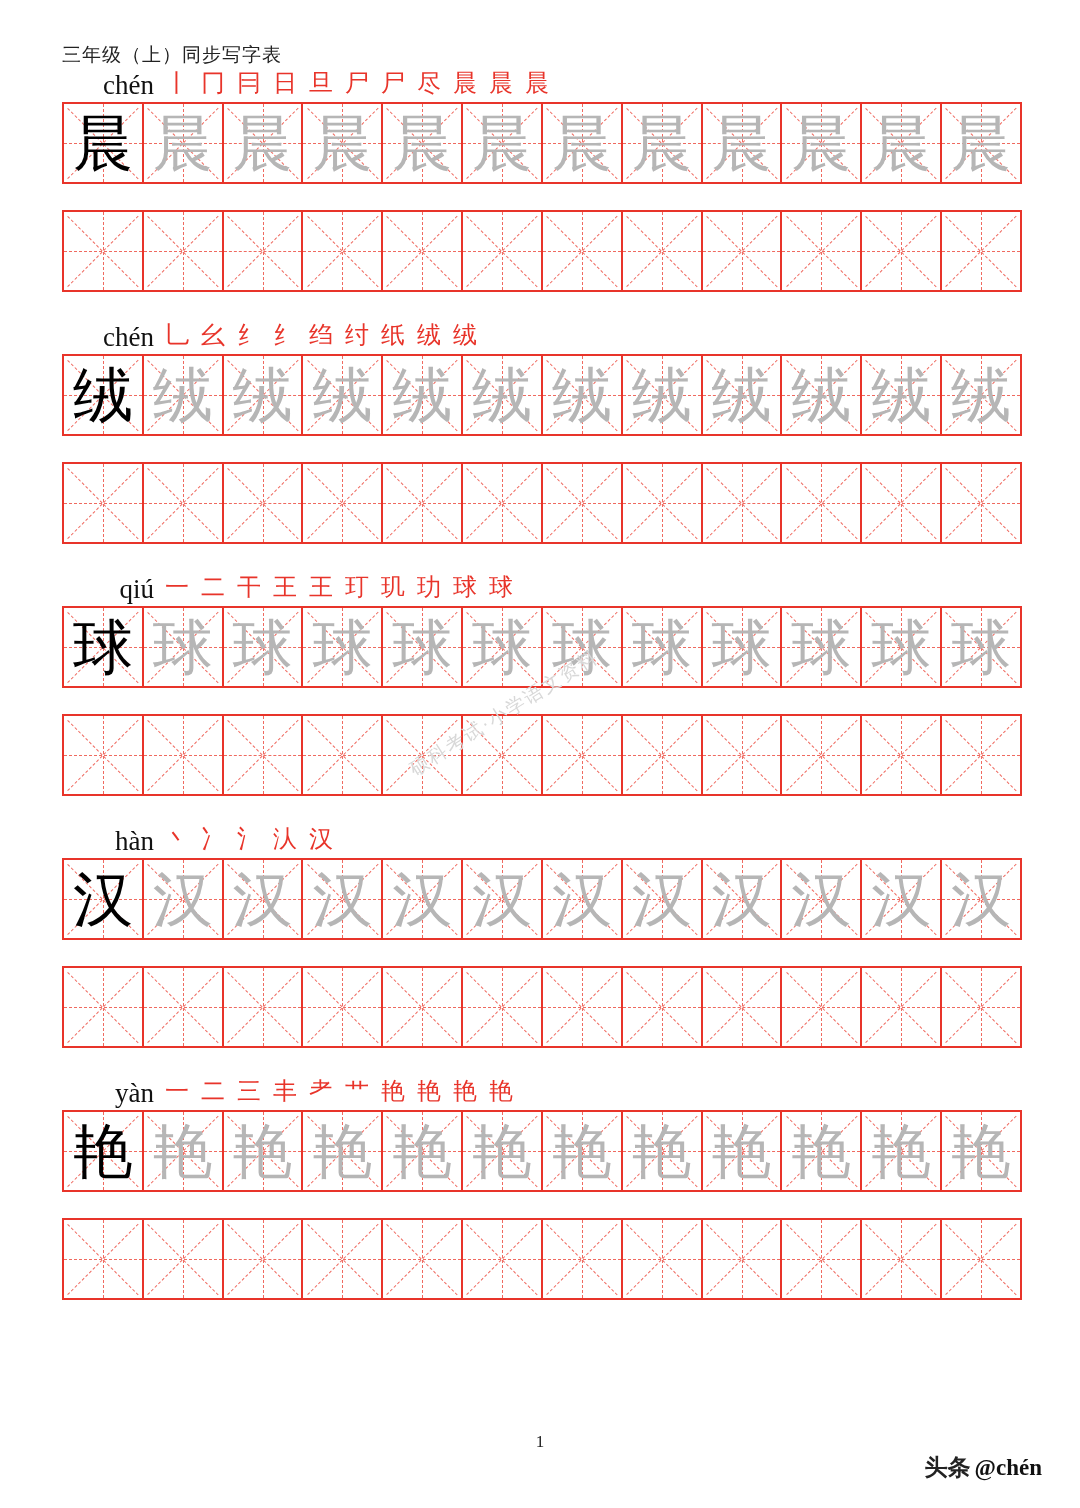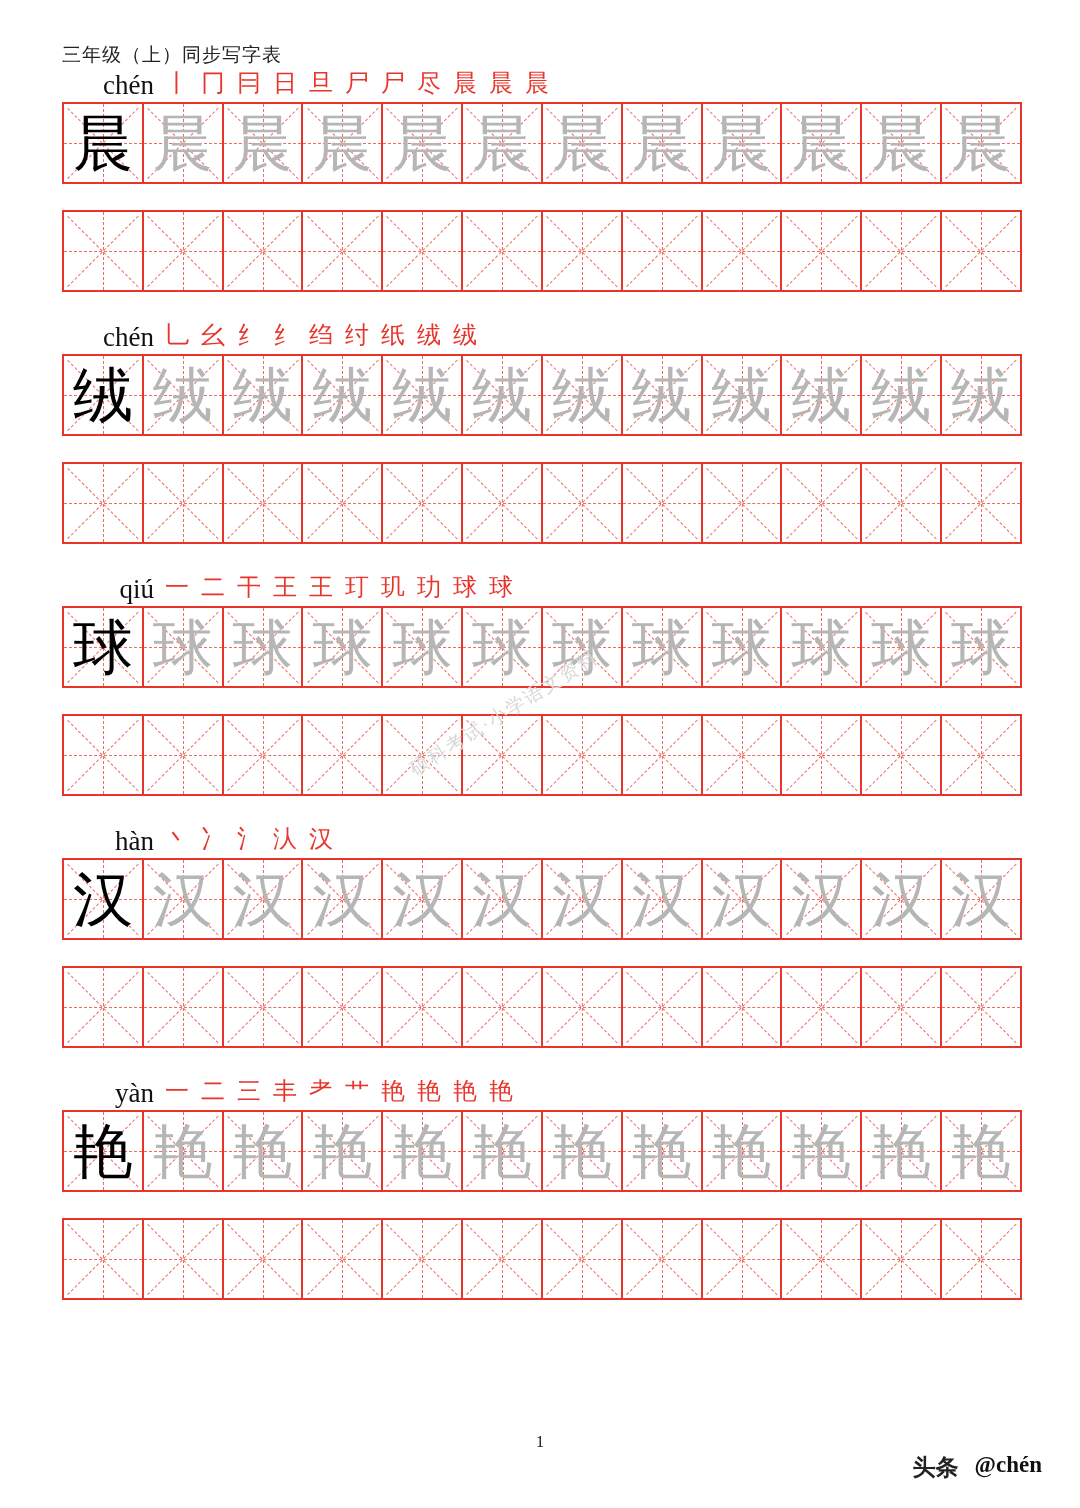--- a/index.html
+++ b/index.html
@@ -166,21 +166,22 @@
     text-align: center;
     font-family: "Liberation Serif", serif;
     font-size: 17px;
     color: #222;
   }
   .footer-brand {
     position: absolute;
     right: 38px;
     top: 1452px;
     display: flex;
-    gap: 16px;
+    align-items: center;
+    gap: 4px;
     font-family: "Liberation Serif", serif;
     font-size: 23px;
     color: #111;
     font-weight: bold;
   }
   .footer-brand .toutiao {
     color: #222;
     font-weight: bold;
   }
 </style>

